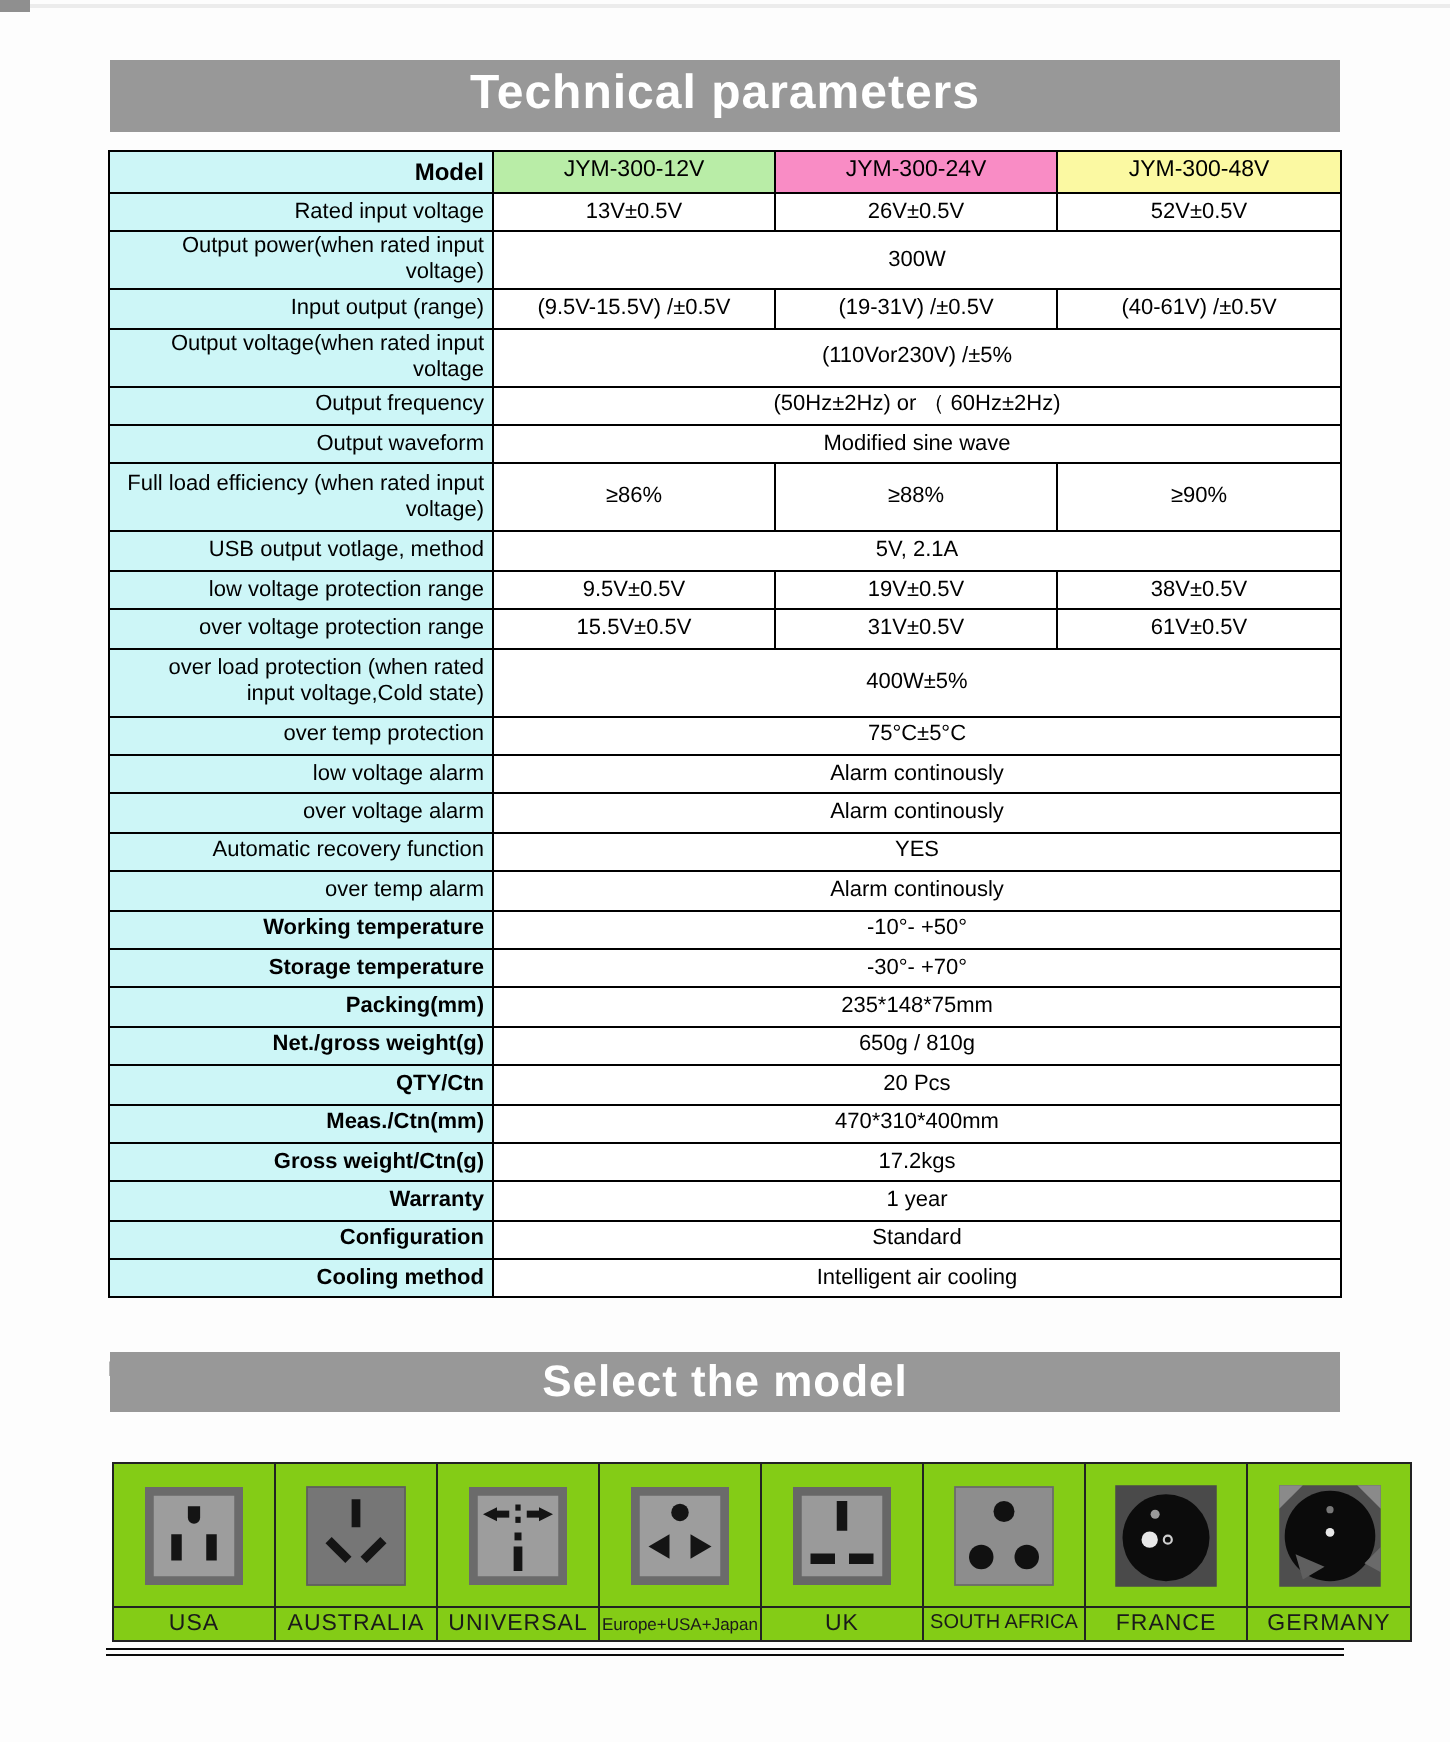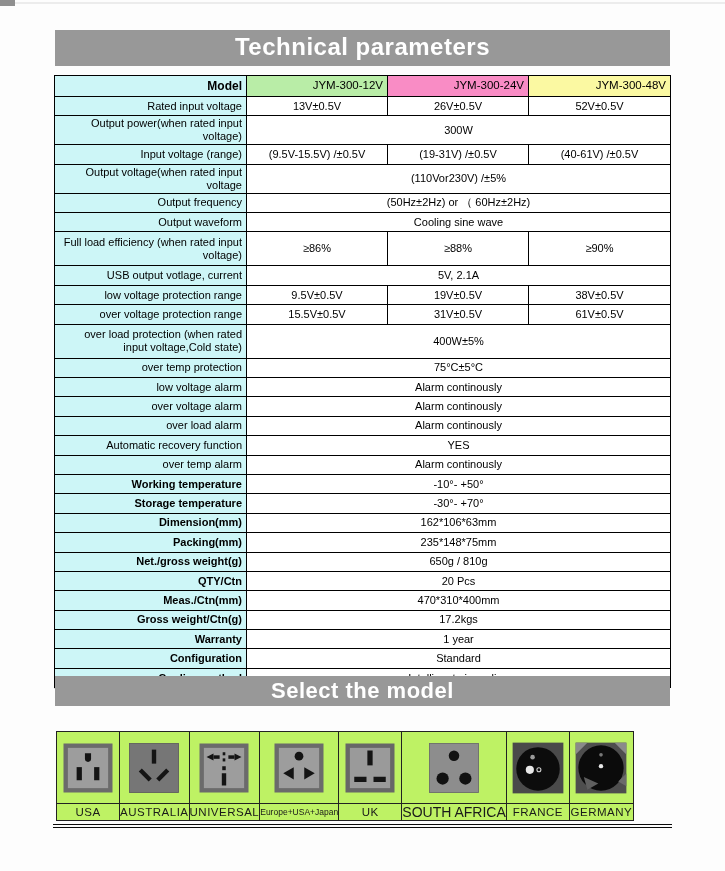--- a/index.html
+++ b/index.html
@@ -30,43 +30,43 @@
   }
   table.params td{
     border:1px solid var(--line);padding:1px 4px;height:16.4px;
     line-height:1.18;overflow:hidden;white-space:normal;
   }
   table.params tr.tall td{height:31px;}
   table.params tr.hdr td{height:18px;}
   td.lbl{background:var(--label-cyan);text-align:right;}
   td.lbl.bold{font-weight:bold;}
   td.val{background:#fff;text-align:center;}
-  td.model{text-align:right;font-size:11.5px;}
+  td.model{text-align:center;font-size:11.5px;}
   td.model-hdr-label{background:var(--label-cyan);font-weight:bold;font-size:12px;}
   td.m0{background:var(--model-green);}
   td.m1{background:var(--model-pink);}
   td.m2{background:var(--model-yellow);}
 
   .note{position:absolute;left:54px;top:679px;font-size:10.5px;color:#000;}
 
   .sockets{
-    position:absolute;left:56px;top:731px;width:578px;
+    position:absolute;left:56px;top:731px;width:650px;
     display:grid;grid-template-columns:repeat(8,1fr);
-    border:1px solid #222;background:#bef264;box-sizing:border-box;
+    border:1px solid #222;background:#84cc16;box-sizing:border-box;
   }
   .sock-cell{border-right:1px solid #222;display:flex;flex-direction:column;}
   .sock-cell:last-child{border-right:none;}
   .sock-img{height:71px;border-bottom:1px solid #222;display:flex;align-items:center;justify-content:center;}
   .sock-img svg{display:block;}
   .sock-label{
     height:16px;line-height:16px;text-align:center;font-size:11.5px;
     letter-spacing:0.5px;color:#1a1a1a;white-space:nowrap;overflow:hidden;
   }
   .sock-cell:nth-child(4) .sock-label{font-size:8.5px;letter-spacing:0;}
-  .sock-cell:nth-child(6) .sock-label{font-size:14px;letter-spacing:0;}
+  .sock-cell:nth-child(6) .sock-label{font-size:10px;letter-spacing:0;}
 
   .double-rule{
     position:absolute;left:53px;top:824px;width:619px;height:2px;
     border-top:1.5px solid #0a0a0a;border-bottom:1.5px solid #0a0a0a;
   }
 </style>
 </head>
 <body>
 
 <div class="top-hairline"></div>
@@ -92,45 +92,45 @@
         <td class="lbl">Rated input voltage</td>
         <td class="val">13V±0.5V</td>
         <td class="val">26V±0.5V</td>
         <td class="val">52V±0.5V</td>
       </tr>
       <tr>
         <td class="lbl">Output power(when rated input voltage)</td>
         <td class="val" colspan="3">300W</td>
       </tr>
       <tr>
-        <td class="lbl">Input voltage  (range)</td>
+        <td class="lbl">Input output  (range)</td>
         <td class="val">(9.5V-15.5V)  /±0.5V</td>
         <td class="val">(19-31V)  /±0.5V</td>
         <td class="val">(40-61V)  /±0.5V</td>
       </tr>
       <tr>
         <td class="lbl">Output voltage(when rated input voltage</td>
         <td class="val" colspan="3">(110Vor230V)  /±5%</td>
       </tr>
       <tr>
         <td class="lbl">Output frequency</td>
         <td class="val" colspan="3">(50Hz±2Hz)   or （ 60Hz±2Hz)</td>
       </tr>
       <tr>
         <td class="lbl">Output waveform</td>
-        <td class="val" colspan="3">Cooling sine wave</td>
+        <td class="val" colspan="3">Modified sine wave</td>
       </tr>
       <tr class="tall">
         <td class="lbl">Full load efficiency  (when rated input voltage)</td>
         <td class="val">≥86%</td>
         <td class="val">≥88%</td>
         <td class="val">≥90%</td>
       </tr>
       <tr>
-        <td class="lbl">USB output votlage, current</td>
+        <td class="lbl">USB output votlage, method</td>
         <td class="val" colspan="3">5V,  2.1A</td>
       </tr>
       <tr>
         <td class="lbl">low voltage protection range</td>
         <td class="val">9.5V±0.5V</td>
         <td class="val">19V±0.5V</td>
         <td class="val">38V±0.5V</td>
       </tr>
       <tr>
         <td class="lbl">over voltage protection range</td>
@@ -148,42 +148,34 @@
       </tr>
       <tr>
         <td class="lbl">low voltage alarm</td>
         <td class="val" colspan="3">Alarm continously</td>
       </tr>
       <tr>
         <td class="lbl">over voltage alarm</td>
         <td class="val" colspan="3">Alarm continously</td>
       </tr>
       <tr>
-        <td class="lbl">over load alarm</td>
-        <td class="val" colspan="3">Alarm continously</td>
-      </tr>
-      <tr>
         <td class="lbl">Automatic recovery function</td>
         <td class="val" colspan="3">YES</td>
       </tr>
       <tr>
         <td class="lbl">over temp alarm</td>
         <td class="val" colspan="3">Alarm continously</td>
       </tr>
       <tr>
         <td class="lbl bold">Working temperature</td>
         <td class="val" colspan="3">-10°- +50°</td>
       </tr>
       <tr>
         <td class="lbl bold">Storage temperature</td>
         <td class="val" colspan="3">-30°- +70°</td>
-      </tr>
-      <tr>
-        <td class="lbl bold">Dimension(mm)</td>
-        <td class="val" colspan="3">162*106*63mm</td>
       </tr>
       <tr>
         <td class="lbl bold">Packing(mm)</td>
         <td class="val" colspan="3">235*148*75mm</td>
       </tr>
       <tr>
         <td class="lbl bold">Net./gross weight(g)</td>
         <td class="val" colspan="3">650g / 810g</td>
       </tr>
       <tr>

